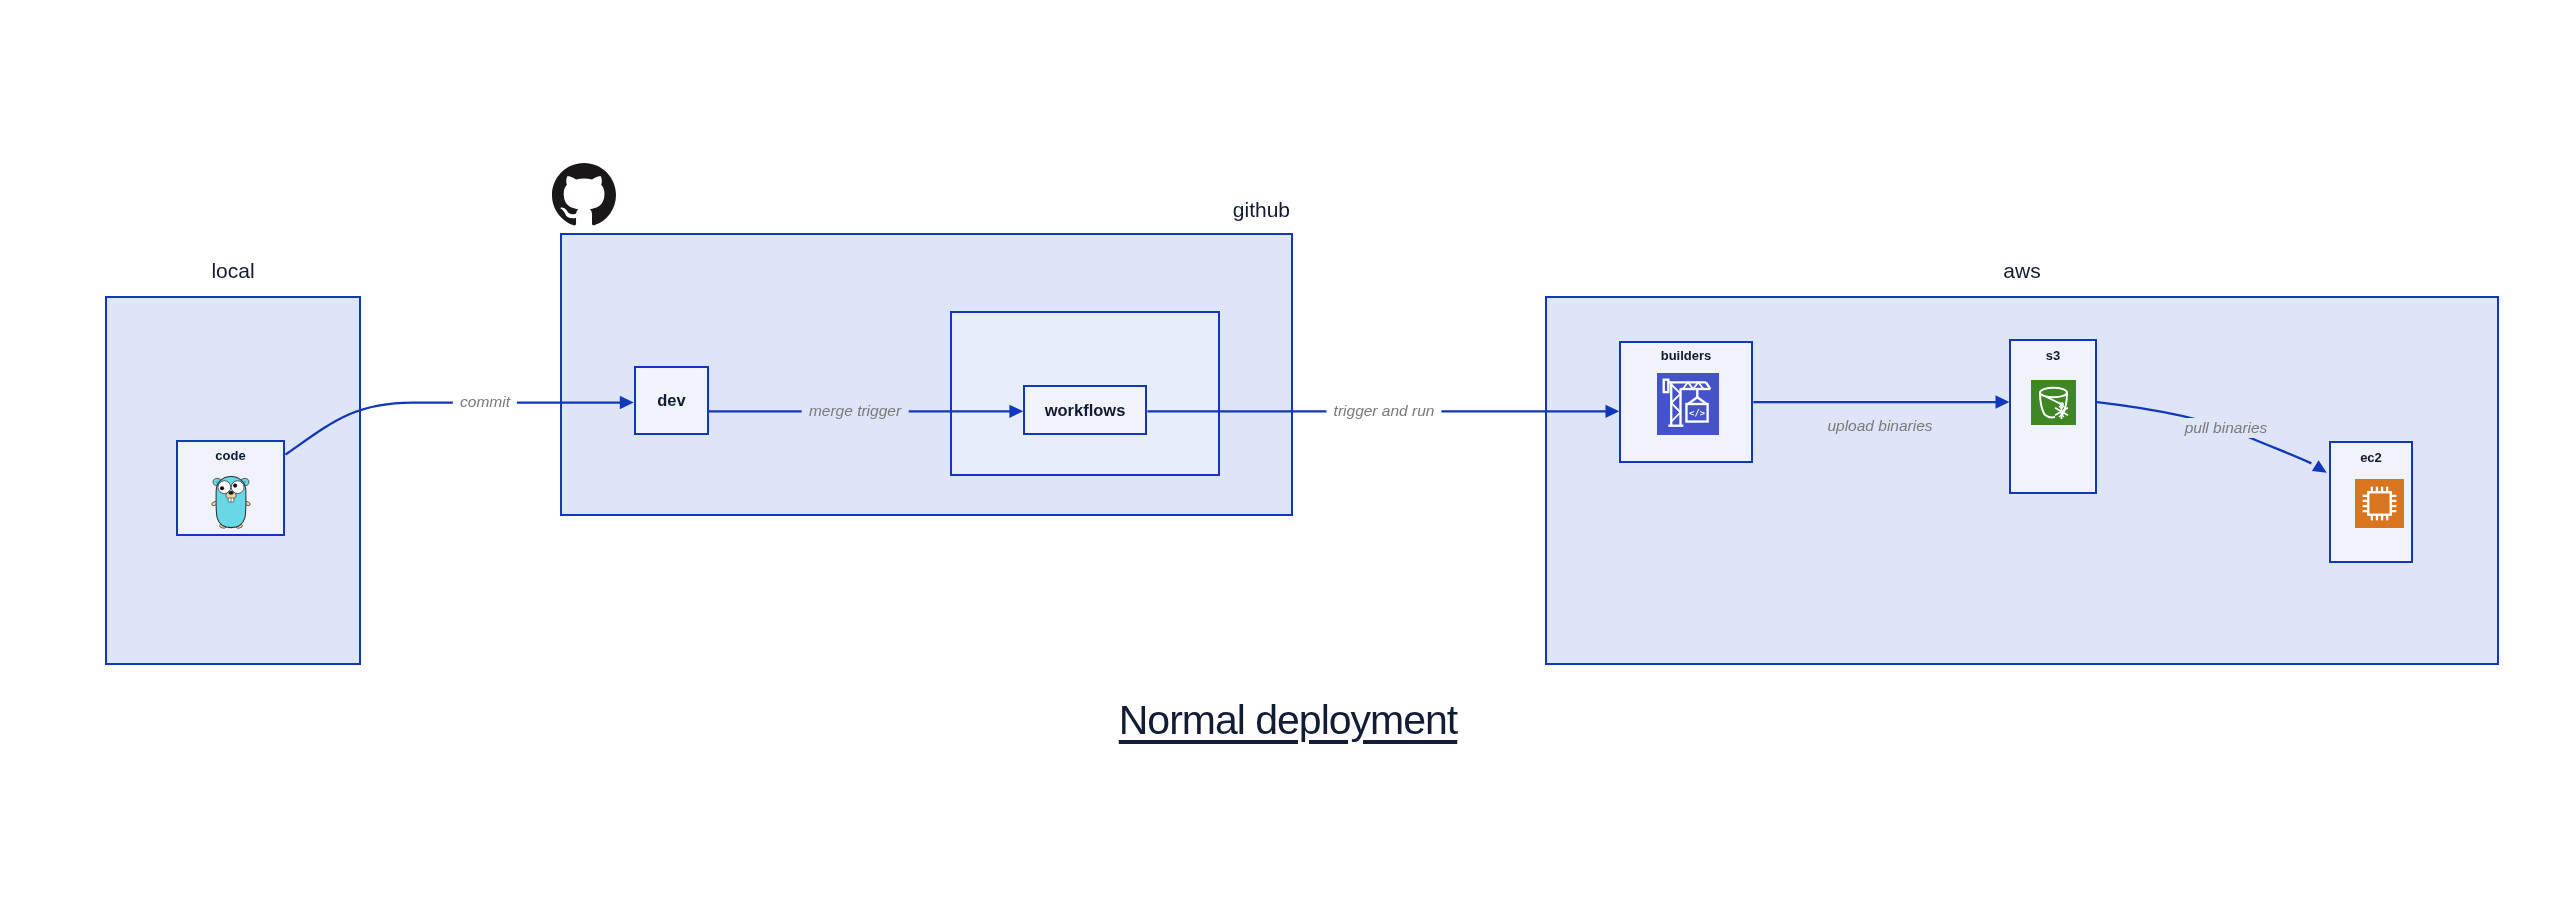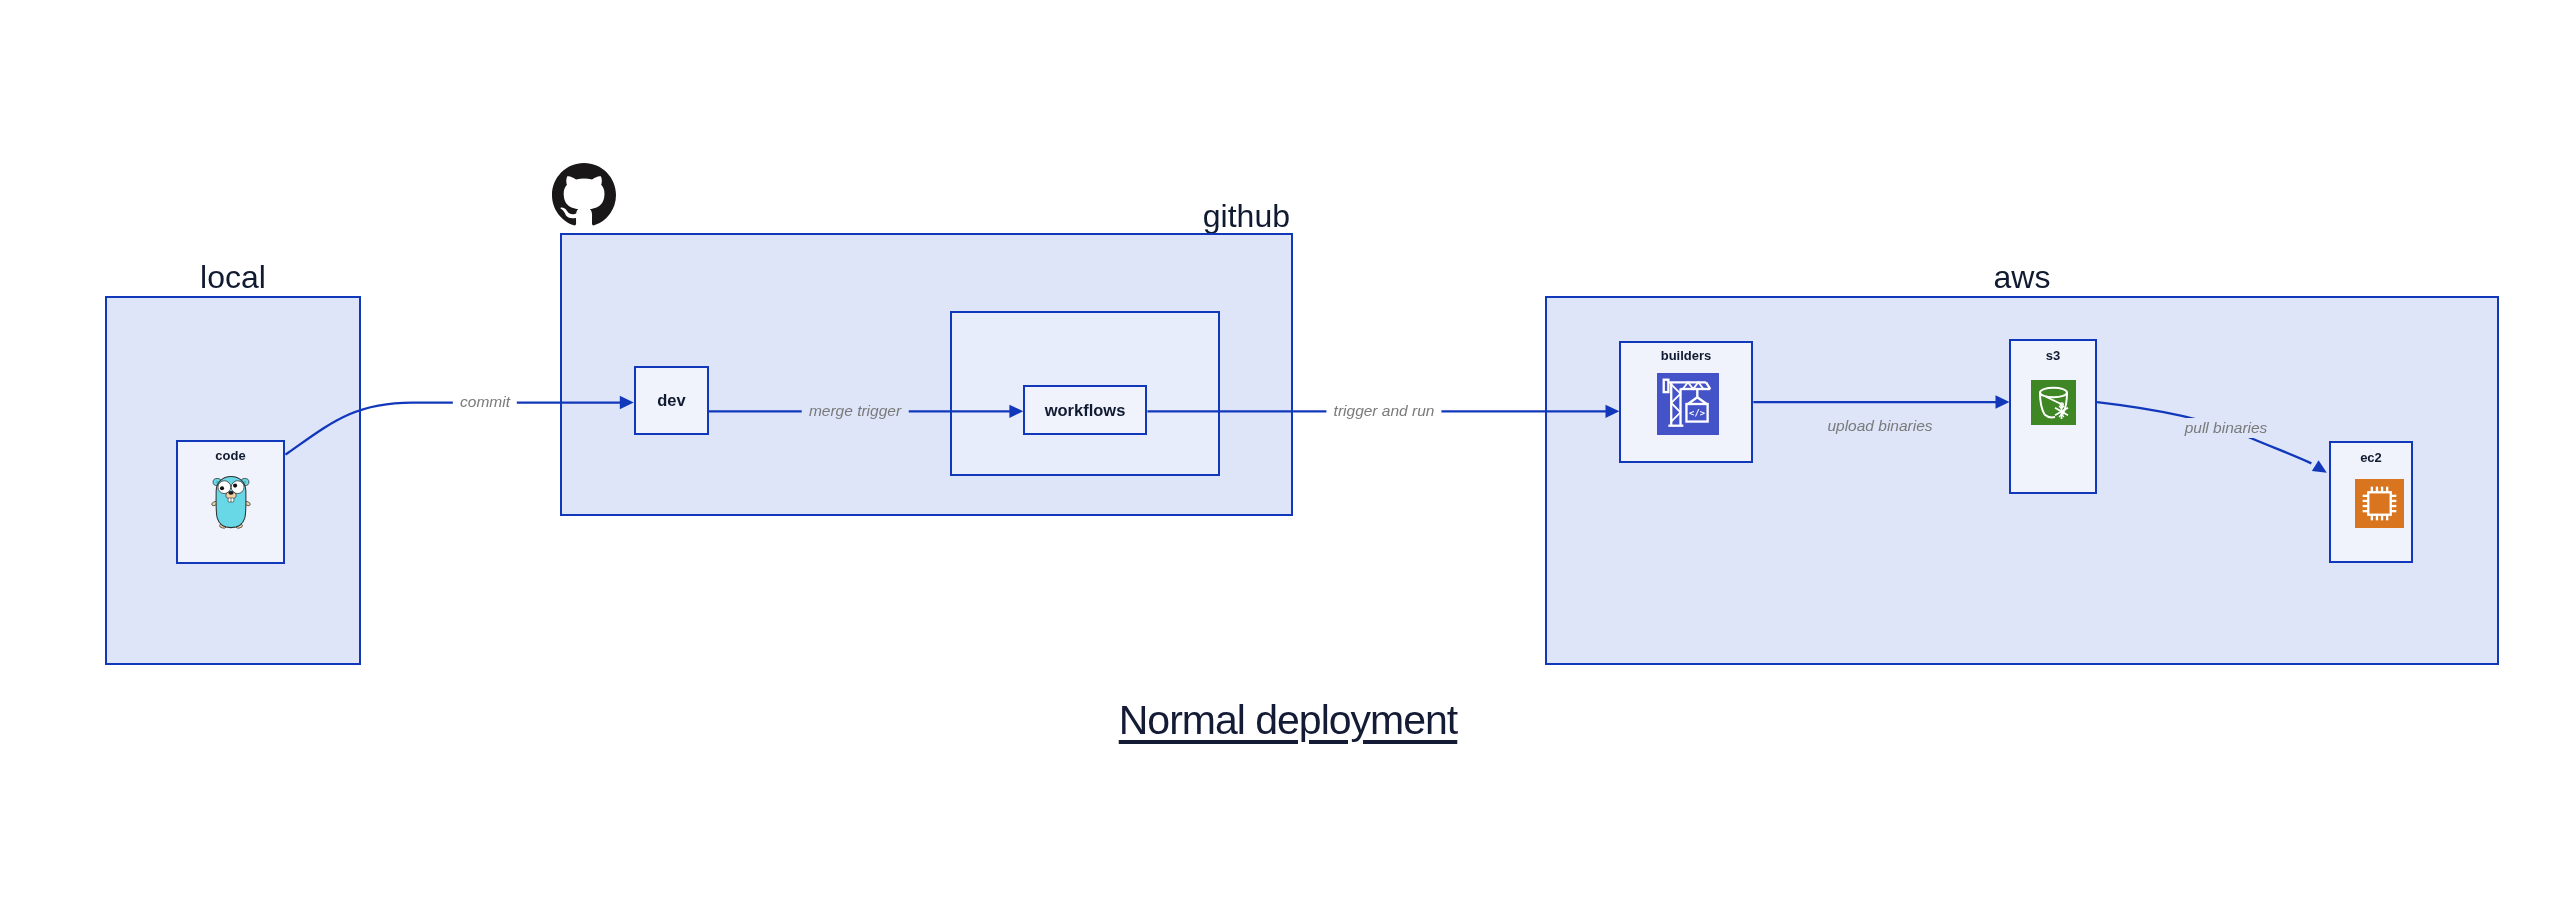--- a/index.html
+++ b/index.html
@@ -13,21 +13,21 @@
     --green:#3f8624;
     --orange:#d9751e;
   }
   *{margin:0;padding:0;box-sizing:border-box;}
   html,body{width:2604px;height:902px;background:#ffffff;overflow:hidden;
     font-family:"Liberation Sans", sans-serif;color:var(--navy);}
   .abs{position:absolute;}
   .container-box{position:absolute;background:var(--container-fill);border:2.1px solid var(--blue);}
   .master-box{position:absolute;background:var(--master-fill);border:2.1px solid var(--blue);}
   .node-box{position:absolute;background:var(--node-fill);border:2.1px solid var(--blue);}
-  .container-label{position:absolute;font-size:32px;color:var(--navy);text-align:center;}
+  .container-label{position:absolute;font-size:21px;color:var(--navy);text-align:center;}
   .node-label{position:absolute;left:0;right:0;text-align:center;font-size:13px;font-weight:700;color:var(--navy);}
   .node-label-centered{position:absolute;inset:0;display:flex;align-items:center;justify-content:center;
     font-size:16.5px;font-weight:700;color:var(--navy);}
   .edge-label{position:absolute;transform:translate(-50%,-50%);font-size:15.5px;font-style:italic;
     color:var(--gray);padding:1px 7.2px;white-space:nowrap;z-index:6;}
   .edge-label.on-white{background:#ffffff;}
   .edge-label.on-fill{background:var(--container-fill);}
   #edges-svg{position:absolute;left:0;top:0;z-index:5;pointer-events:none;}
   .edge-line{stroke:var(--blue);stroke-width:4.5;fill:none;}
   .edge-head{fill:var(--blue);stroke:none;}
@@ -46,21 +46,21 @@
 
 <svg class="abs" style="left:552px;top:163px;" width="64" height="64" viewBox="0 0 16 16">
   <path fill="#191717" d="M8 0C3.58 0 0 3.58 0 8c0 3.54 2.29 6.53 5.47 7.59.4.07.55-.17.55-.38 0-.19-.01-.82-.01-1.49-2.01.37-2.53-.49-2.69-.94-.09-.23-.48-.94-.82-1.13-.28-.15-.68-.52-.01-.53.63-.01 1.08.58 1.23.82.72 1.21 1.87.87 2.33.66.07-.52.28-.87.51-1.07-1.78-.2-3.64-.89-3.64-3.95 0-.87.31-1.59.82-2.15-.08-.2-.36-1.02.08-2.12 0 0 .67-.21 2.2.82.64-.18 1.32-.27 2-.27.68 0 1.36.09 2 .27 1.53-1.04 2.2-.82 2.2-.82.44 1.1.16 1.92.08 2.12.51.56.82 1.27.82 2.15 0 3.07-1.87 3.75-3.65 3.95.29.25.54.73.54 1.48 0 1.07-.01 1.93-.01 2.2 0 .21.15.46.55.38A8.012 8.012 0 0 0 16 8c0-4.42-3.58-8-8-8z"></path>
 </svg>
 
 <div class="container-box" style="left:105px;top:296px;width:256px;height:369px;"></div>
 <div class="container-box" style="left:560px;top:233px;width:733px;height:283px;"></div>
 <div class="master-box" style="left:950px;top:311px;width:270px;height:165px;"></div>
 <div class="container-box" style="left:1545px;top:296px;width:954px;height:369px;"></div>
 
-<div class="node-box" style="left:176px;top:440px;width:109px;height:124px;">
+<div class="node-box" style="left:176px;top:440px;width:109px;height:96px;">
   <div class="node-label" style="top:6.2px;">code</div>
   <svg class="icon-tile" style="left:32px;top:32px;" width="42" height="55" viewBox="0 0 82 106">
     <ellipse cx="14" cy="15" rx="8" ry="7" fill="#68d8e6" stroke="#2f2f2f" stroke-width="1.5"></ellipse>
     <circle cx="14" cy="15" r="2.5" fill="#4ebccb"></circle>
     <ellipse cx="68" cy="15" rx="8" ry="7" fill="#68d8e6" stroke="#2f2f2f" stroke-width="1.5"></ellipse>
     <circle cx="68" cy="15" r="2.5" fill="#4ebccb"></circle>
     <ellipse cx="9" cy="57" rx="6" ry="3.5" fill="#f5d3a5" stroke="#2f2f2f" stroke-width="1.3" transform="rotate(-25 9 57)"></ellipse>
     <ellipse cx="73" cy="57" rx="6" ry="3.5" fill="#f5d3a5" stroke="#2f2f2f" stroke-width="1.3" transform="rotate(25 73 57)"></ellipse>
     <ellipse cx="25" cy="101" rx="6.5" ry="3.8" fill="#f5d3a5" stroke="#2f2f2f" stroke-width="1.3" transform="rotate(15 25 101)"></ellipse>
     <ellipse cx="57" cy="101" rx="6.5" ry="3.8" fill="#f5d3a5" stroke="#2f2f2f" stroke-width="1.3" transform="rotate(-15 57 101)"></ellipse>

